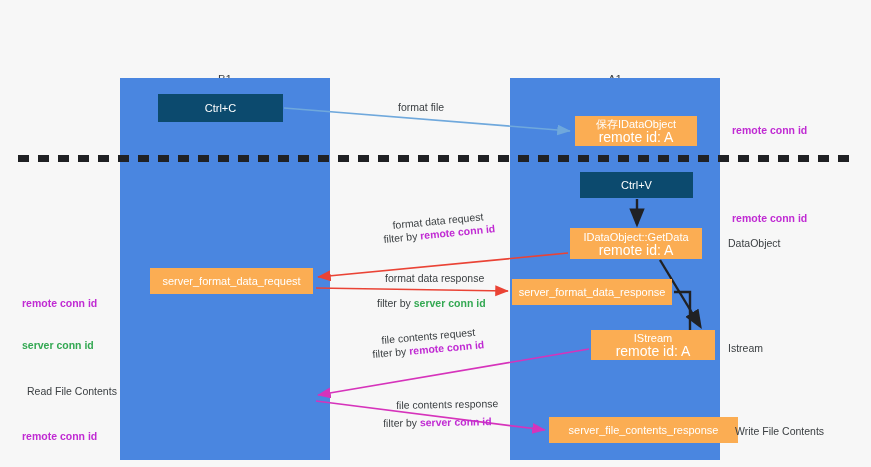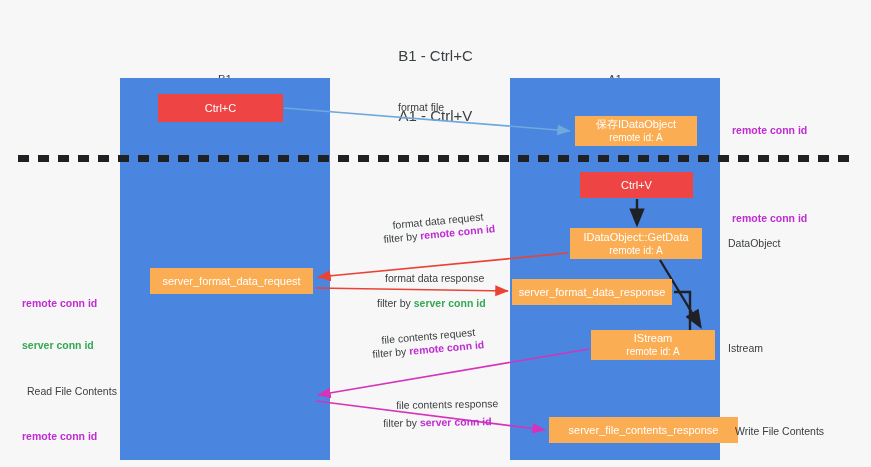--- a/index.html
+++ b/index.html
@@ -57,23 +57,23 @@
     display: flex;
     flex-direction: column;
     align-items: center;
     justify-content: center;
     color: #ffffff;
     font-size: 11px;
     line-height: 13px;
     text-align: center;
     white-space: pre;
   }
-  .box.green { background: #ef4444; }
+  .box.green { background: #0c4a6e; }
   .box.orange { background: #fbad53; }
-  .box .l2 { font-size: 10px; }
+  .box .l2 { font-size: 14px; }
 
   #box-ctrl-c      { left: 158px; top: 94px;  width: 125px; height: 28px; }
   #box-save-ido    { left: 575px; top: 116px; width: 122px; height: 30px; }
   #box-ctrl-v      { left: 580px; top: 172px; width: 113px; height: 26px; }
   #box-getdata     { left: 570px; top: 228px; width: 132px; height: 31px; }
   #box-sfdreq      { left: 150px; top: 268px; width: 163px; height: 26px; text-align: center; }
   #box-sfdres      { left: 512px; top: 279px; width: 160px; height: 26px; }
   #box-istream     { left: 591px; top: 330px; width: 124px; height: 30px; }
   #box-sfcreq      { left: 150px; top: 384px; width: 163px; height: 26px; }
   #box-sfcres      { left: 549px; top: 417px; width: 189px; height: 26px; }
@@ -129,24 +129,20 @@
 
   #note-l-ids   { left: 22px; top: 268px; }
   #note-l-read  { left: 27px; top: 384px; }
   #note-l-ids2  { left: 22px; top: 401px; }
 </style>
 </head>
 <body>
 
 <div id="stage">
 
-  <div class="abs" id="title">
-    <div>B1 - Ctrl+C</div>
-    <div>A1 - Ctrl+V</div>
-  </div>
 
   <div class="abs lane-header" id="lane-b1-header">
     <div>B1</div>
     <div>connection</div>
   </div>
   <div class="abs lane-header" id="lane-a1-header">
     <div>A1</div>
     <div>remote</div>
   </div>
 

